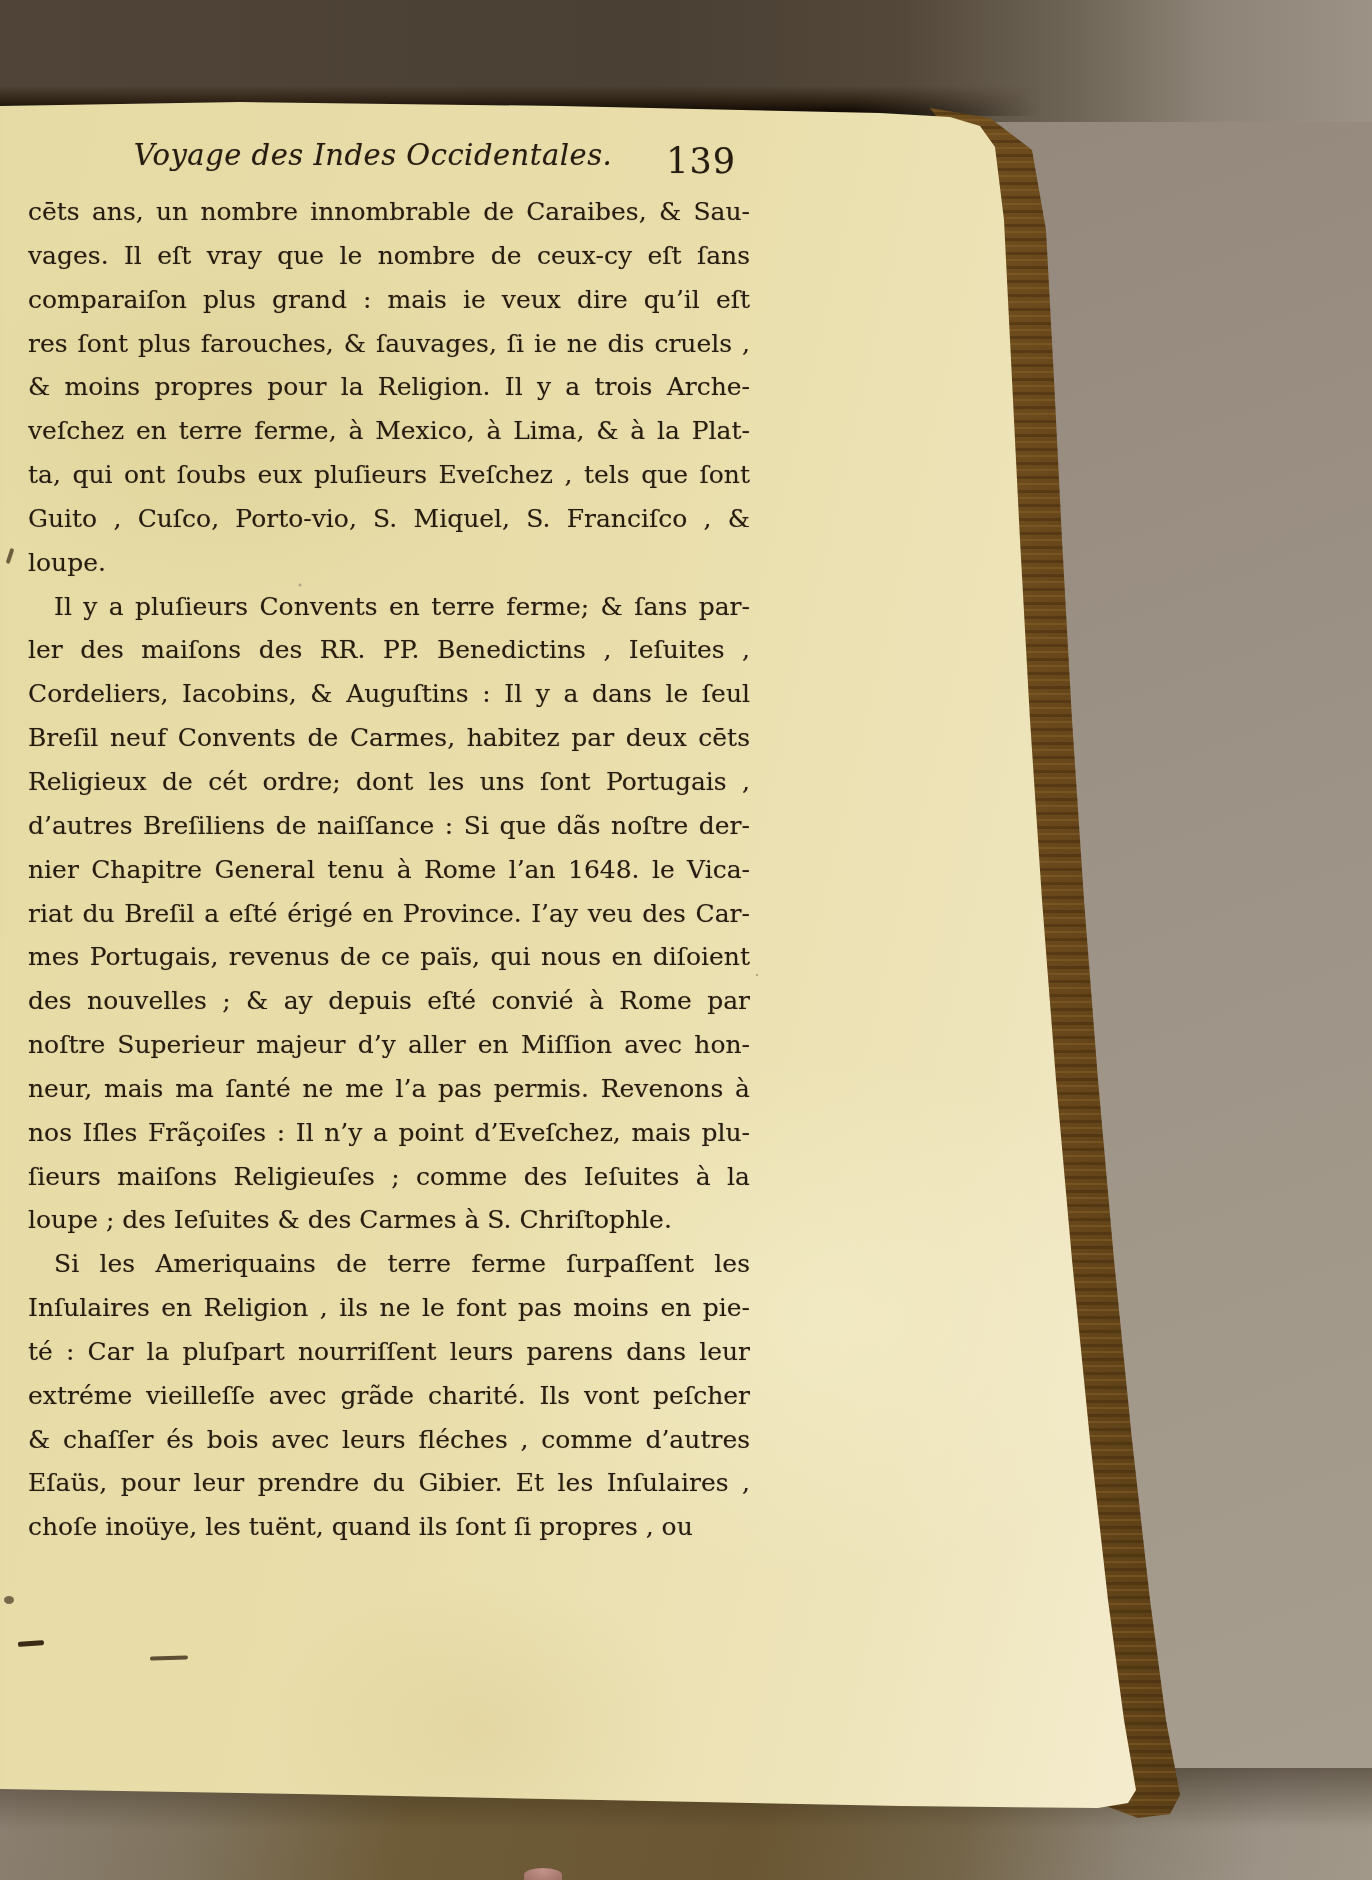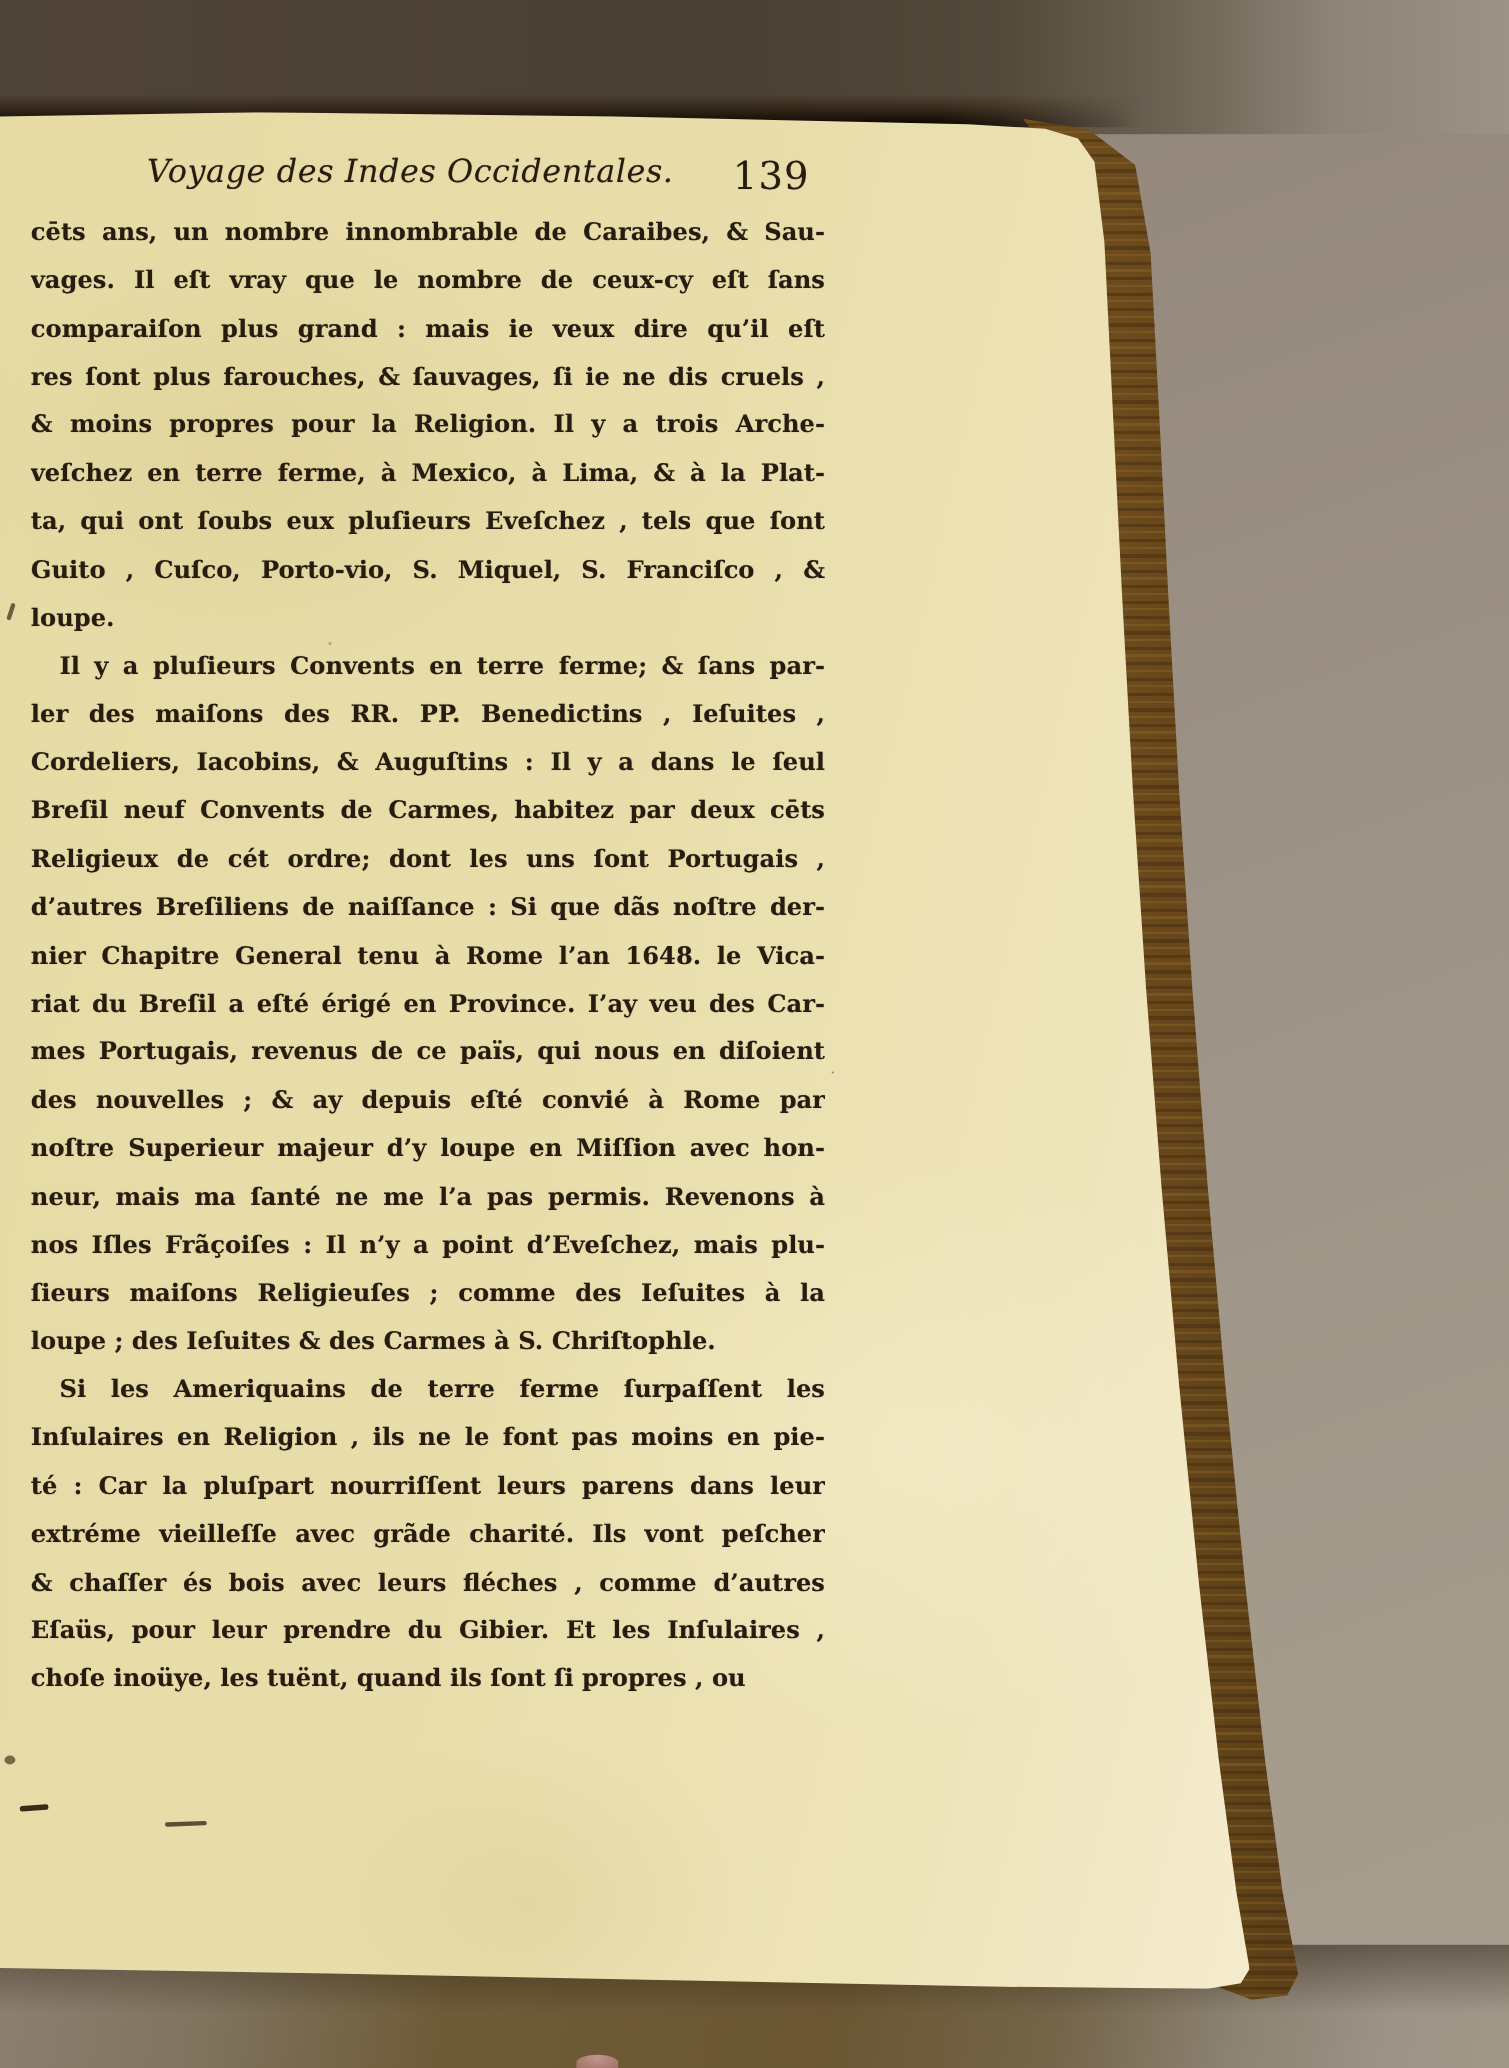--- a/index.html
+++ b/index.html
@@ -73,24 +73,23 @@
     text-align:center;font-style:italic;font-size:29px;letter-spacing:.5px;
     transform:translateX(-16px);
     text-shadow:0 0 1px rgba(40,25,10,.35);
   }
   .page-number{
     position:absolute;right:14px;top:3px;font-size:35px;letter-spacing:1px;
     text-shadow:0 0 1px rgba(40,25,10,.35);
   }
   .text-block{position:absolute;left:28px;top:190px;width:722px;}
   .line{
-    height:43.85px;font-size:22px;line-height:43.85px;
+    height:43.85px;font-size:25px;line-height:43.85px;
     text-align:justify;text-align-last:justify;overflow:hidden;
     text-shadow:0 0 1px rgba(40,25,10,.33);
-    font-weight:bold;
   }
   .line.nojust{text-align-last:left;}
   .line.indent{padding-left:26px;}
   
   .smudge{position:absolute;background:#3a2a16;border-radius:2px;}
   .smudge.s1{left:18px;top:1641px;width:26px;height:5px;transform:rotate(-4deg);}
   .smudge.s2{left:150px;top:1656px;width:38px;height:4px;transform:rotate(-2deg);opacity:.8;}
   .smudge.s3{left:8px;top:548px;width:4px;height:16px;transform:rotate(18deg);opacity:.7;}
   .smudge.s4{left:4px;top:1596px;width:10px;height:8px;border-radius:50%;opacity:.65;}
   .finger{
@@ -126,21 +125,21 @@
         <div class="line indent">Il y a pluſieurs Convents en terre ferme; &amp; ſans par-</div>
         <div class="line">ler des maiſons des RR. PP. Benedictins , Ieſuites ,</div>
         <div class="line">Cordeliers, Iacobins, &amp; Auguſtins : Il y a dans le ſeul</div>
         <div class="line">Breſil neuf Convents de Carmes, habitez par deux cēts</div>
         <div class="line">Religieux de cét ordre; dont les uns ſont Portugais ,</div>
         <div class="line">d’autres Breſiliens de naiſſance : Si que dãs noſtre der-</div>
         <div class="line">nier Chapitre General tenu à Rome l’an 1648. le Vica-</div>
         <div class="line">riat du Breſil a eſté érigé en Province. I’ay veu des Car-</div>
         <div class="line">mes Portugais, revenus de ce païs, qui nous en diſoient</div>
         <div class="line">des nouvelles ; &amp; ay depuis eſté convié à Rome par</div>
-        <div class="line">noſtre Superieur majeur d’y loupe en Miſſion avec hon-</div>
+        <div class="line">noſtre Superieur majeur d’y aller en Miſſion avec hon-</div>
         <div class="line">neur, mais ma ſanté ne me l’a pas permis. Revenons à</div>
         <div class="line">nos Iſles Frãçoiſes : Il n’y a point d’Eveſchez, mais plu-</div>
         <div class="line">ſieurs maiſons Religieuſes ; comme des Ieſuites à la</div>
         <div class="line nojust">loupe ; des Ieſuites &amp; des Carmes à S. Chriſtophle.</div>
         <div class="line indent">Si les Ameriquains de terre ferme ſurpaſſent les</div>
         <div class="line">Inſulaires en Religion , ils ne le font pas moins en pie-</div>
         <div class="line">té : Car la pluſpart nourriſſent leurs parens dans leur</div>
         <div class="line">extréme vieilleſſe avec grãde charité. Ils vont peſcher</div>
         <div class="line">&amp; chaſſer és bois avec leurs fléches , comme d’autres</div>
         <div class="line">Eſaüs, pour leur prendre du Gibier. Et les Inſulaires ,</div>

